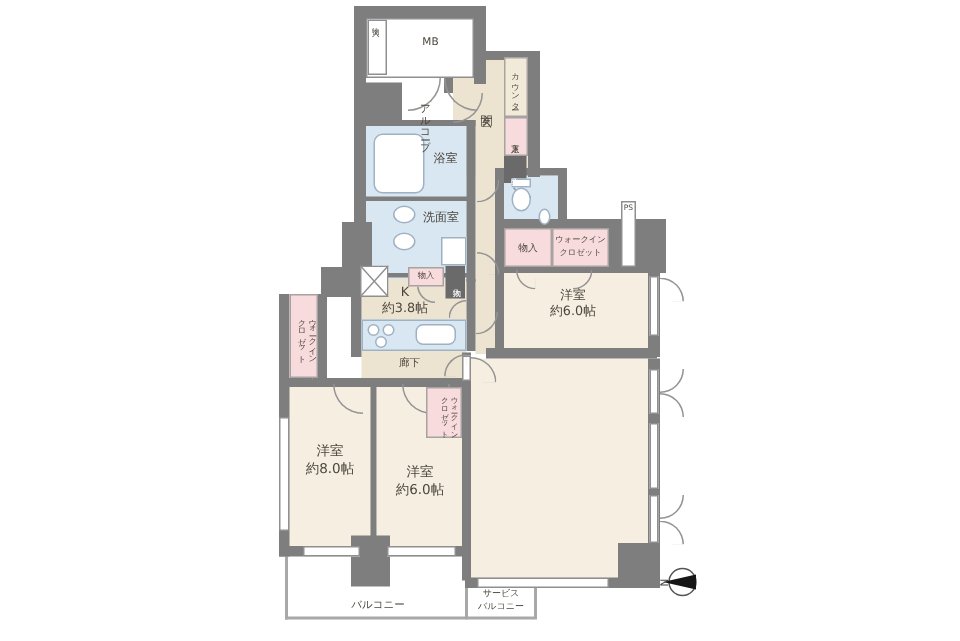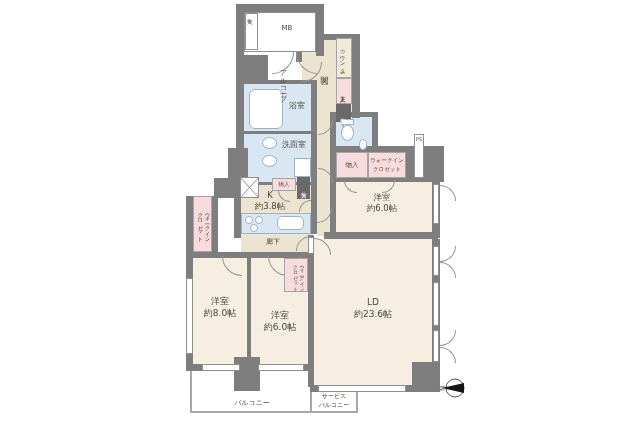--- a/index.html
+++ b/index.html
@@ -181,24 +181,20 @@
     <span style="display:block">約6.0帖</span>
   </div>
   <div class="lbl" style="left:194px;top:296px;width:52px;font-size:9px">
     <span style="display:block">洋室</span>
     <span style="display:block">約8.0帖</span>
   </div>
   <div class="lbl" style="left:252px;top:310px;width:56px;font-size:9px">
     <span style="display:block">洋室</span>
     <span style="display:block">約6.0帖</span>
   </div>
-  <div class="lbl" style="left:340px;top:297px;width:66px;font-size:9px">
-    <span style="display:block">LD</span>
-    <span style="display:block">約23.6帖</span>
-  </div>
   <div class="lbl" style="left:222px;top:399px;width:60px;font-size:7px">バルコニー</div>
   <div class="lbl" style="left:310px;top:391px;width:48px;font-size:6px;line-height:1.5">
     <span style="display:block">サービス</span>
     <span style="display:block">バルコニー</span>
   </div>
 
   <svg class="abs" style="left:436px;top:374px" width="34" height="28" viewBox="0 0 34 28">
     <circle cx="19" cy="14" r="9" fill="none" stroke="#555" stroke-width="1"></circle>
     <polygon points="6,14 28,9 28,19" fill="#161616"></polygon>
     <text x="3" y="17" font-size="7" fill="#444" transform="rotate(-90 6 14)">N</text>

